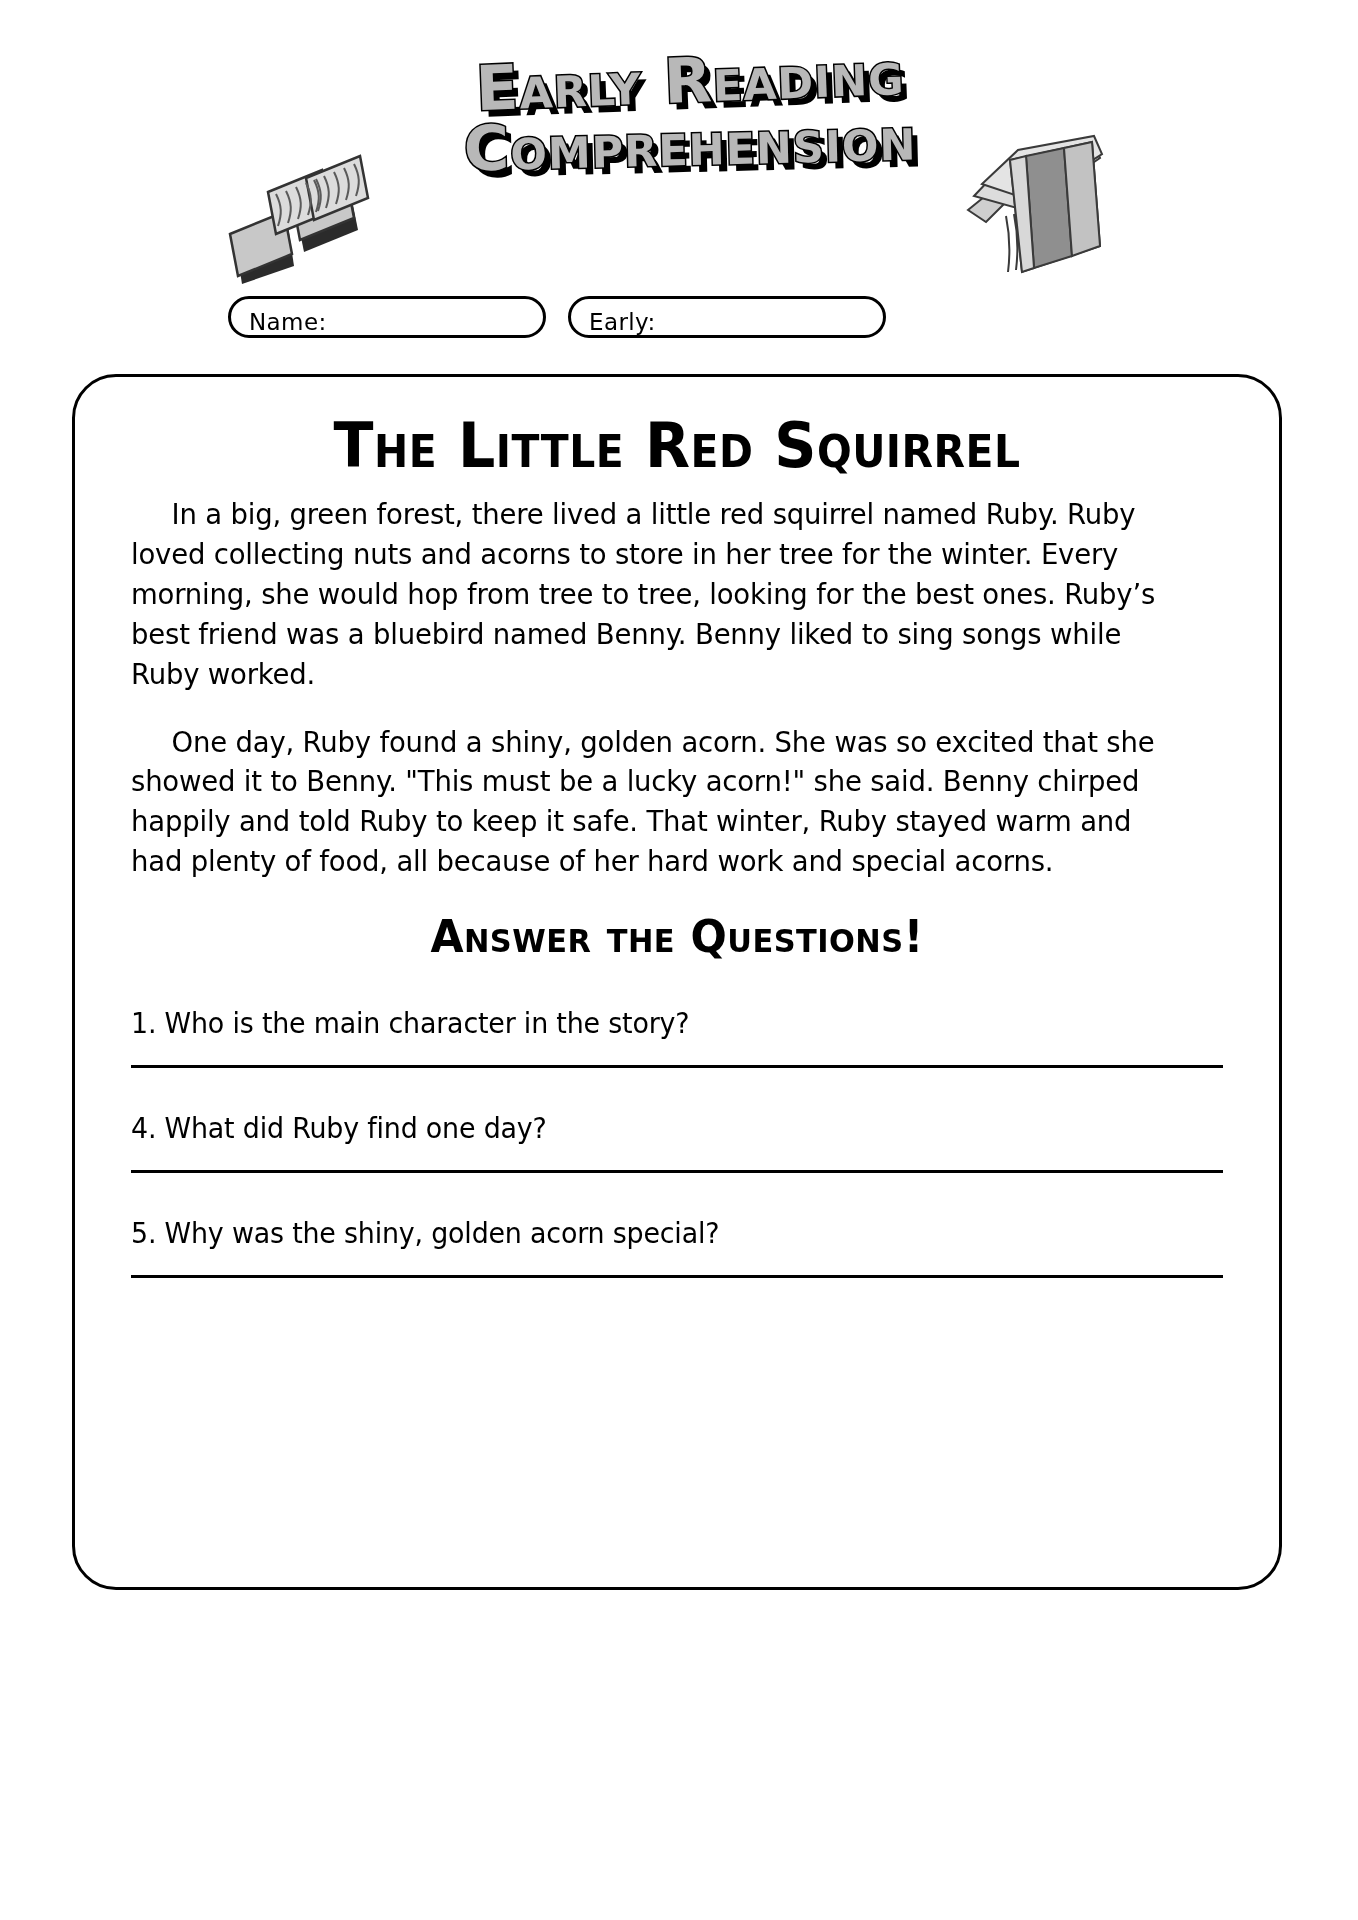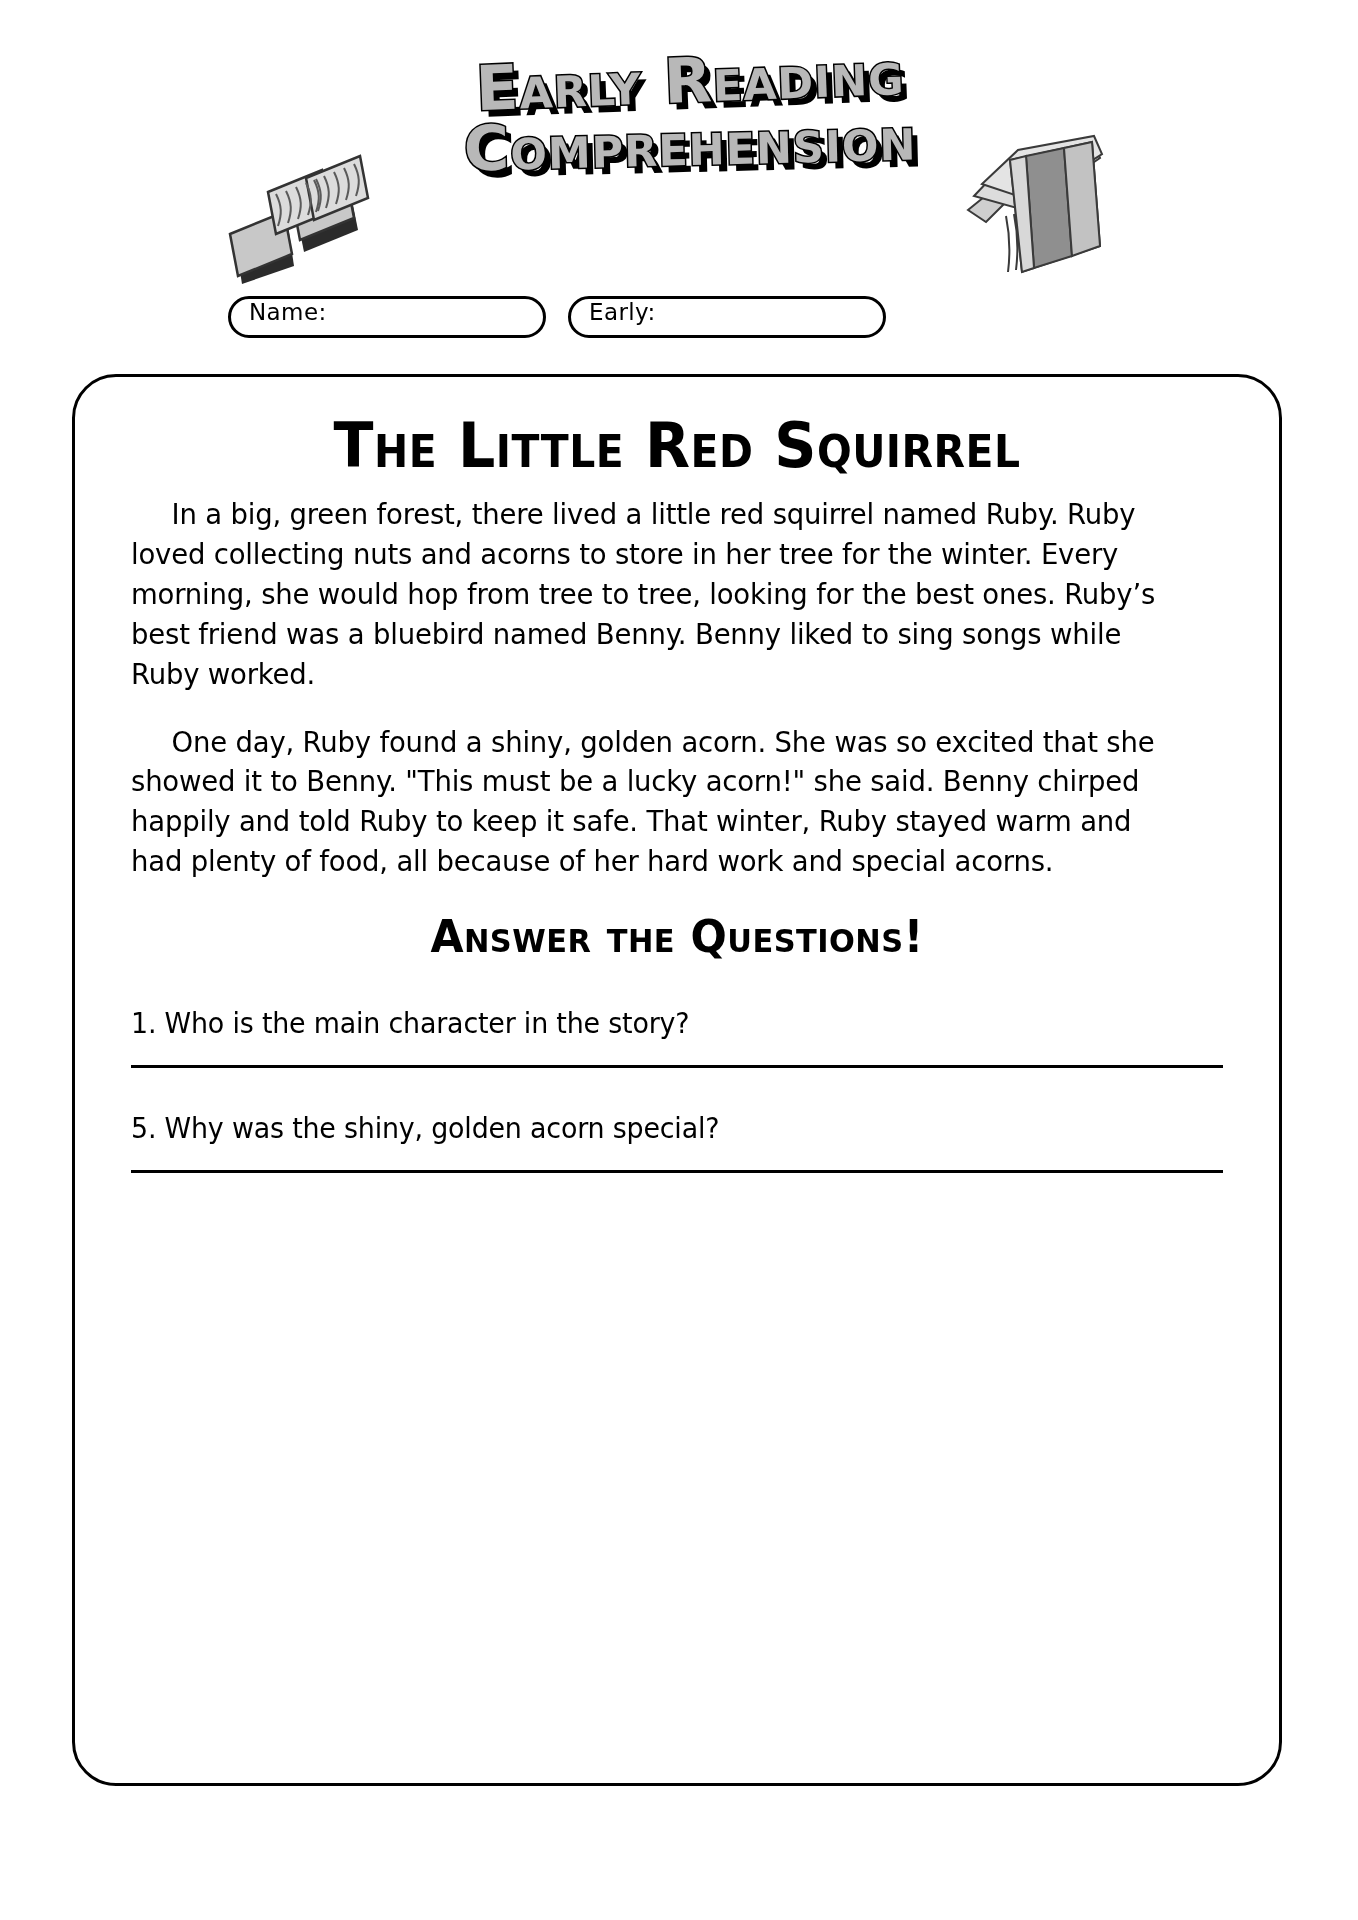--- a/index.html
+++ b/index.html
@@ -79,39 +79,39 @@
     height: 42px;
     display: flex;
     gap: 22px;
   }
   .field {
     border: 3px solid #000000;
     border-radius: 22px;
     height: 100%;
     box-sizing: border-box;
     display: flex;
-    align-items: flex-start;
+    align-items: flex-end;
     padding-left: 18px;
   }
   .field-name { width: 318px; }
   .field-date { width: 318px; }
   .field-label {
     font-family: "DejaVu Sans", sans-serif;
     font-size: 23px;
     letter-spacing: 0.4px;
     color: #000000;
   }
 
   
   .card {
     position: absolute;
     left: 72px;
     top: 374px;
     width: 1210px;
-    height: 1412px;
+    height: 1216px;
     box-sizing: border-box;
     border: 3px solid #000000;
     border-radius: 44px;
     background: #ffffff;
   }
 
   .card-inner {
     position: absolute;
     left: 56px;
     top: 24px;
@@ -241,20 +241,24 @@
 
     <div class="questions-heading">Answer the Questions!</div>
 
     <div class="q-block">
       <div class="q-text">1. Who is the main character in the story?</div>
       <div class="q-line"></div>
     </div>
 
 
 
+    <div class="q-block">
+      <div class="q-text">4. What did Ruby find one day?</div>
+      <div class="q-line"></div>
+    </div>
 
     <div class="q-block">
       <div class="q-text">5. Why was the shiny, golden acorn special?</div>
       <div class="q-line"></div>
     </div>
 
   </div>
 </div>
 
 </body></html>

